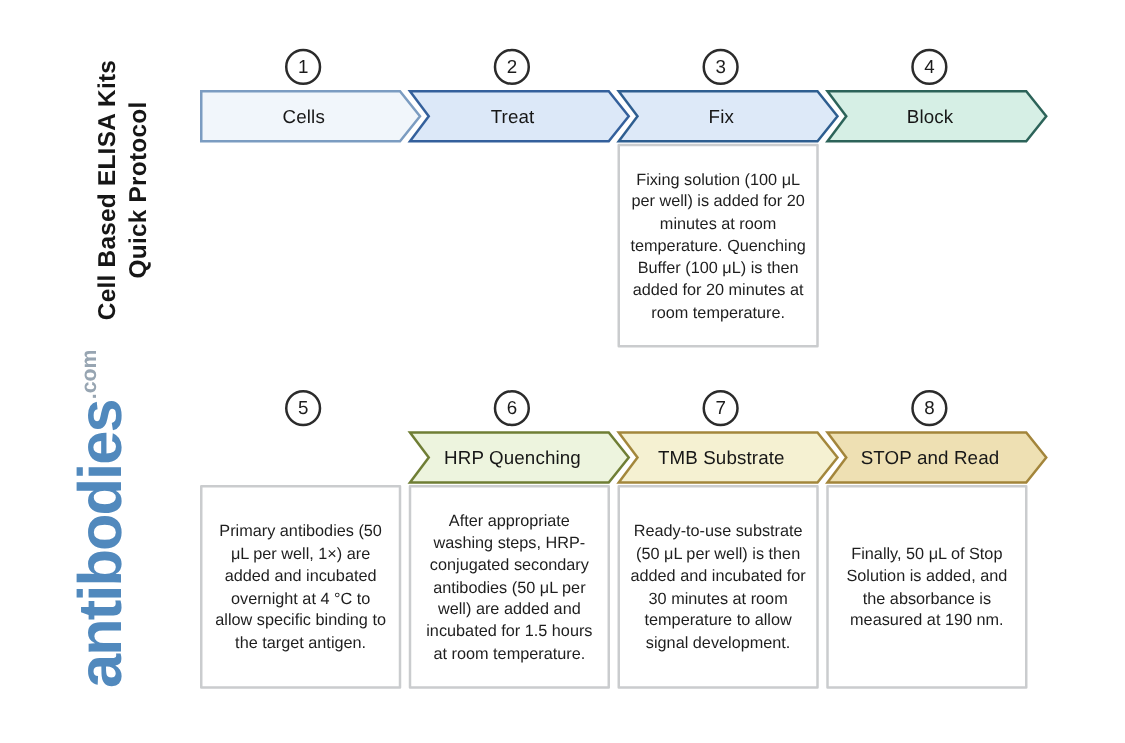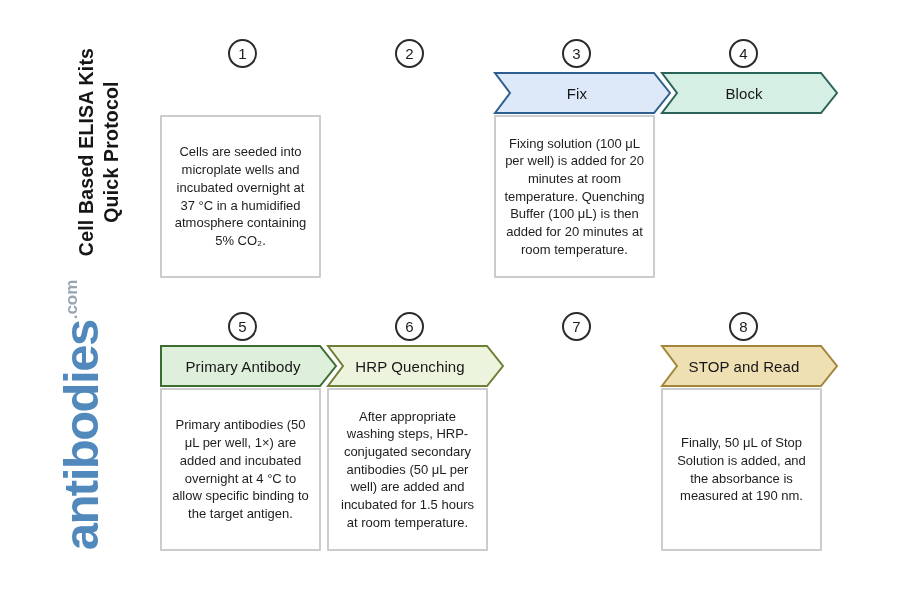--- a/index.html
+++ b/index.html
@@ -70,27 +70,36 @@
     <span class="logo-main" style="color: rgb(81, 137, 189);">antibodies</span>
     <span class="logo-suffix" style="color: rgb(151, 165, 178);">.com</span>
   </div>
 
   <div class="rows">
     <div class="prow r1">
         <div class="step-col" style="left: 0px;">
     <div class="step-circle">
       <span>1</span>
     </div>
-    <div class="step-box">
-      <p class="step-desc">Cells are seeded into microplate wells and incubated overnight at 37 °C in a humidified atmosphere containing 5% CO₂.</p>
+    <div class="step-arrow">
+      <svg width="177" height="42" viewBox="0 0 177 42">
+        <polygon stroke-width="2" stroke-linejoin="miter" points="1,1 160,1 176,21 160,41 1,41" fill="#f1f6fb" stroke="#7b9cc1"></polygon>
+      </svg>
+      <div class="arrow-label">Cells</div>
     </div>
   </div>
         <div class="step-col" style="left: 167px;">
     <div class="step-circle">
       <span>2</span>
+    </div>
+    <div class="step-arrow">
+      <svg width="177" height="42" viewBox="0 0 177 42">
+        <polygon stroke-width="2" stroke-linejoin="miter" points="1,1 160,1 176,21 160,41 1,41 16,21" fill="#dce8f8" stroke="#34609c"></polygon>
+      </svg>
+      <div class="arrow-label">Treat</div>
     </div>
   </div>
         <div class="step-col" style="left: 334px;">
     <div class="step-circle">
       <span>3</span>
     </div>
     <div class="step-arrow">
       <svg width="177" height="42" viewBox="0 0 177 42">
         <polygon stroke-width="2" stroke-linejoin="miter" points="1,1 160,1 176,21 160,41 1,41 16,21" fill="#dde9f8" stroke="#2e5e90"></polygon>
       </svg>
@@ -110,26 +119,20 @@
       </svg>
       <div class="arrow-label">Block</div>
     </div>
   </div>
       </div>
     <div class="prow r2">
         <div class="step-col" style="left: 0px;">
     <div class="step-circle">
       <span>5</span>
     </div>
-    <div class="step-arrow">
-      <svg width="177" height="42" viewBox="0 0 177 42">
-        <polygon stroke-width="2" stroke-linejoin="miter" points="1,1 160,1 176,21 160,41 1,41" fill="#def0dc" stroke="#3c6c31"></polygon>
-      </svg>
-      <div class="arrow-label">Primary Antibody</div>
-    </div>
     <div class="step-box">
       <p class="step-desc">Primary antibodies (50 μL per well, 1×) are added and incubated overnight at 4 °C to allow specific binding to the target antigen.</p>
     </div>
   </div>
         <div class="step-col" style="left: 167px;">
     <div class="step-circle">
       <span>6</span>
     </div>
     <div class="step-arrow">
       <svg width="177" height="42" viewBox="0 0 177 42">
@@ -138,20 +141,29 @@
       <div class="arrow-label">HRP Quenching</div>
     </div>
     <div class="step-box">
       <p class="step-desc">After appropriate washing steps, HRP-conjugated secondary antibodies (50 μL per well) are added and incubated for 1.5 hours at room temperature.</p>
     </div>
   </div>
         <div class="step-col" style="left: 334px;">
     <div class="step-circle">
       <span>7</span>
     </div>
+    <div class="step-arrow">
+      <svg width="177" height="42" viewBox="0 0 177 42">
+        <polygon stroke-width="2" stroke-linejoin="miter" points="1,1 160,1 176,21 160,41 1,41 16,21" fill="#f5f1d2" stroke="#a3873c"></polygon>
+      </svg>
+      <div class="arrow-label">TMB Substrate</div>
+    </div>
+    <div class="step-box">
+      <p class="step-desc">Ready-to-use substrate (50 μL per well) is then added and incubated for 30 minutes at room temperature to allow signal development.</p>
+    </div>
   </div>
         <div class="step-col" style="left: 501px;">
     <div class="step-circle">
       <span>8</span>
     </div>
     <div class="step-arrow">
       <svg width="177" height="42" viewBox="0 0 177 42">
         <polygon stroke-width="2" stroke-linejoin="miter" points="1,1 160,1 176,21 160,41 1,41 16,21" fill="#eee0b3" stroke="#a3853b"></polygon>
       </svg>
       <div class="arrow-label">STOP and Read</div>

